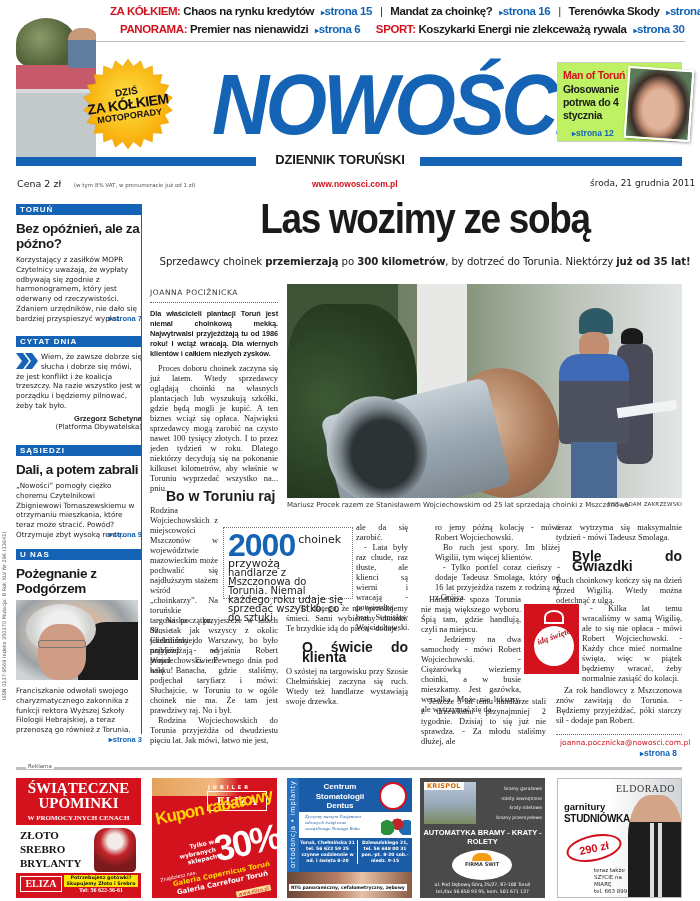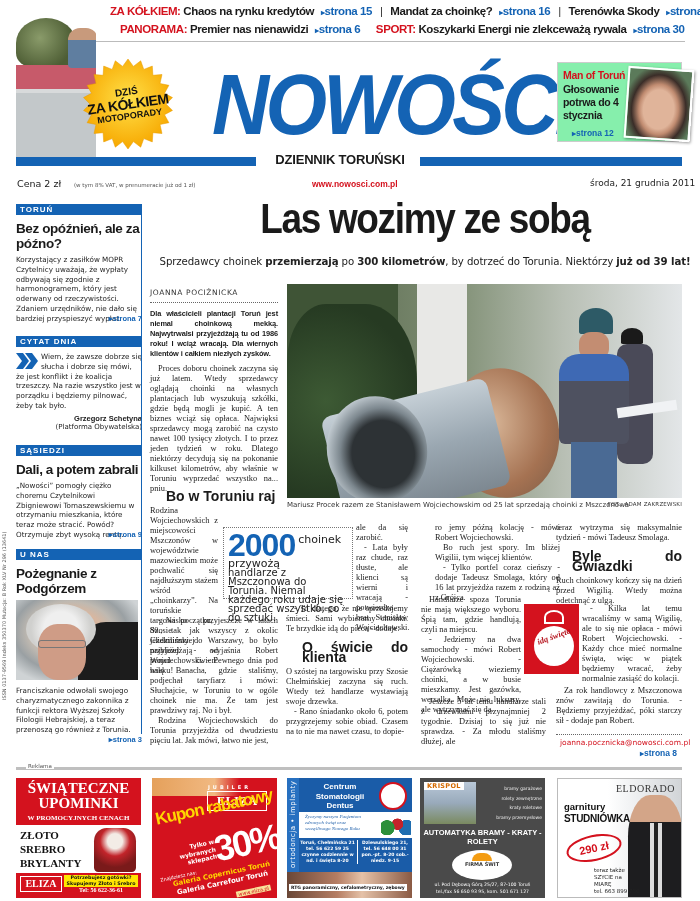--- a/index.html
+++ b/index.html
@@ -30,21 +30,21 @@
   #sticker .t3 { font-size: 9px; }
 
   
   #logo { left: 212px; top: 54px; width: 270px; height: 100px; font-family: "Liberation Sans", sans-serif; font-weight: bold; font-size: 86px; color: #1463b4; letter-spacing: -4px; line-height: 100px; transform: scaleX(0.92); transform-origin: left center; font-style: italic; }
   .blue-bar { background: #1463b4; height: 9px; }
   #bar-left { left: 16px; top: 157px; width: 240px; }
   #bar-right { left: 420px; top: 157px; width: 262px; }
   #subtitle { left: 260px; top: 152px; width: 160px; text-align: center; font-family: "Liberation Sans", sans-serif; font-weight: bold; font-size: 13px; letter-spacing: -0.2px; }
 
   
-  #promo { left: 557px; top: 62px; width: 125px; height: 80px; border: 1px solid #ccc; background: #86efac; }
+  #promo { left: 557px; top: 62px; width: 125px; height: 80px; border: 1px solid #ccc; background: #bef264; }
   #promo .title { position: absolute; left: 5px; top: 6px; font-family: "Liberation Sans", sans-serif; font-weight: bold; font-size: 10.5px; color: #d4121e; letter-spacing: -0.3px; }
   #promo .body { position: absolute; left: 5px; top: 20px; width: 62px; font-family: "Liberation Sans", sans-serif; font-weight: bold; font-size: 10.5px; line-height: 13px; letter-spacing: -0.3px; }
   #promo .pg { position: absolute; left: 14px; top: 65px; font-family: "Liberation Sans", sans-serif; font-weight: bold; font-size: 8.5px; color: #1463b4; }
   #promo .face { position: absolute; left: 68px; top: 5px; width: 66px; height: 72px; transform: rotate(4deg); background: radial-gradient(ellipse at 50% 58%, #e0b49a 0 35%, #c08b70 45%, #3a2d28 62%, #5b7a5a 80%); border: 2px solid #fff; box-shadow: 1px 1px 3px rgba(0,0,0,.4); }
 
   
   #price { left: 17px; top: 178px; font-size: 9px; }
   #price .p1 { font-size: 9.5px; }
   #price .p2 { font-size: 5.5px; color: #555; margin-left: 10px; }
   #url { left: 312px; top: 179px; font-family: "Liberation Sans", sans-serif; font-weight: bold; font-size: 8.5px; color: #d4121e; }
@@ -300,21 +300,21 @@
         <div class="glasses"></div>
     </div>
     <div class="lc-text">Franciszkanie odwołali swojego charyzmatycznego zakonnika z funkcji rektora Wyższej Szkoły Filologii Hebrajskiej, a teraz przenoszą go również z Torunia.</div>
     <div class="lc-pg arrow">strona 3</div>
   </div>
 </div>
 <div id="leftcol-rule" class="abs"></div>
 <div id="issn" class="abs">ISSN 0137-9569   Indeks 350370   Mutacja: B   Rok XLV   Nr 296 (13641)</div>
 
 <div id="headline" class="abs">Las wozimy ze sobą</div>
-<div id="deck" class="abs"><span>Sprzedawcy choinek </span><b>przemierzają</b><span> po </span><b>300 kilometrów</b><span>, by dotrzeć do Torunia. Niektórzy </span><b>już od 39 lat!</b></div>
+<div id="deck" class="abs"><span>Sprzedawcy choinek </span><b>przemierzają</b><span> po </span><b>300 kilometrów</b><span>, by dotrzeć do Torunia. Niektórzy </span><b>już od 35 lat!</b></div>
 
 <div id="byline" class="abs">JOANNA POCIŹNICKA</div>
 <div id="byline-rule" class="abs dot-rule"></div>
 <div id="lead" class="abs">Dla właścicieli plantacji Toruń jest niemal choinkową mekką. Najwytrwalsi przyjeżdżają tu od 1986 roku! I wciąż wracają. Dla wiernych klientów i całkiem niezłych zysków.</div>
 
 <div class="body-col" style="left:150px;top:364px;width:128px;">
   <p>Proces doboru choinek zaczyna się już latem. Wtedy sprzedawcy oglądają choinki na własnych plantacjach lub wyszukują szkółki, gdzie będą mogli je kupić. A ten biznes wciąż się opłaca. Najwięksi sprzedawcy mogą zarobić na czysto nawet 100 tysięcy złotych. I to przez jeden tydzień w roku. Dlatego niektórzy decydują się na pokonanie kilkuset kilometrów, aby właśnie w Toruniu wyprzedać wszystko na... pniu.</p>
 </div>
 
 <div class="body-col" style="left:150px;top:483px;width:128px;">
@@ -335,21 +335,20 @@
 </div>
 
 <div class="body-col" style="left:356px;top:523px;width:52px;">
   <p class="noind">ale da się zarobić.</p>
   <p>- Lata były raz chude, raz tłuste, ale klienci są wierni i wracają - potwierdza brat Stanisław Wojciechowski.</p>
 </div>
 <div class="body-col" style="left:286px;top:604px;width:122px;">
   <p>- To dlatego, że nie sprzedajemy śmieci. Sami wybieramy choinki. Te brzydkie idą do pieca - dodaje.</p>
   <div class="subhead">O świcie do klienta</div>
   <p class="noind">O szóstej na targowisku przy Szosie Chełmińskiej zaczyna się ruch. Wtedy też handlarze wystawiają swoje drzewka.</p>
-  <p>- Rano śniadanko około 6, potem przygrzejemy sobie obiad. Czasem na to nie ma nawet czasu, to dopie-</p>
 </div>
 
 <div class="body-col" style="left:435px;top:523px;width:125px;">
   <p class="noind">ro jemy późną kolację - mówi Robert Wojciechowski.</p>
   <p>Bo ruch jest spory. Im bliżej Wigilii, tym więcej klientów.</p>
   <p>- Tylko portfel coraz cieńszy - dodaje Tadeusz Smolaga, który od 16 lat przyjeżdża razem z rodziną aż z Grójca.</p>
 </div>
 <div class="body-col" style="left:421px;top:595px;width:100px;">
   <p>Handlarze spoza Torunia nie mają większego wyboru. Śpią tam, gdzie handlują, czyli na miejscu.</p>
   <p>- Jedziemy na dwa samochody - mówi Robert Wojciechowski. - Ciężarówką wieziemy choinki, a w busie mieszkamy. Jest gazówka, wersalka. Może nie luksusy, ale wytrzymać się da.</p>

